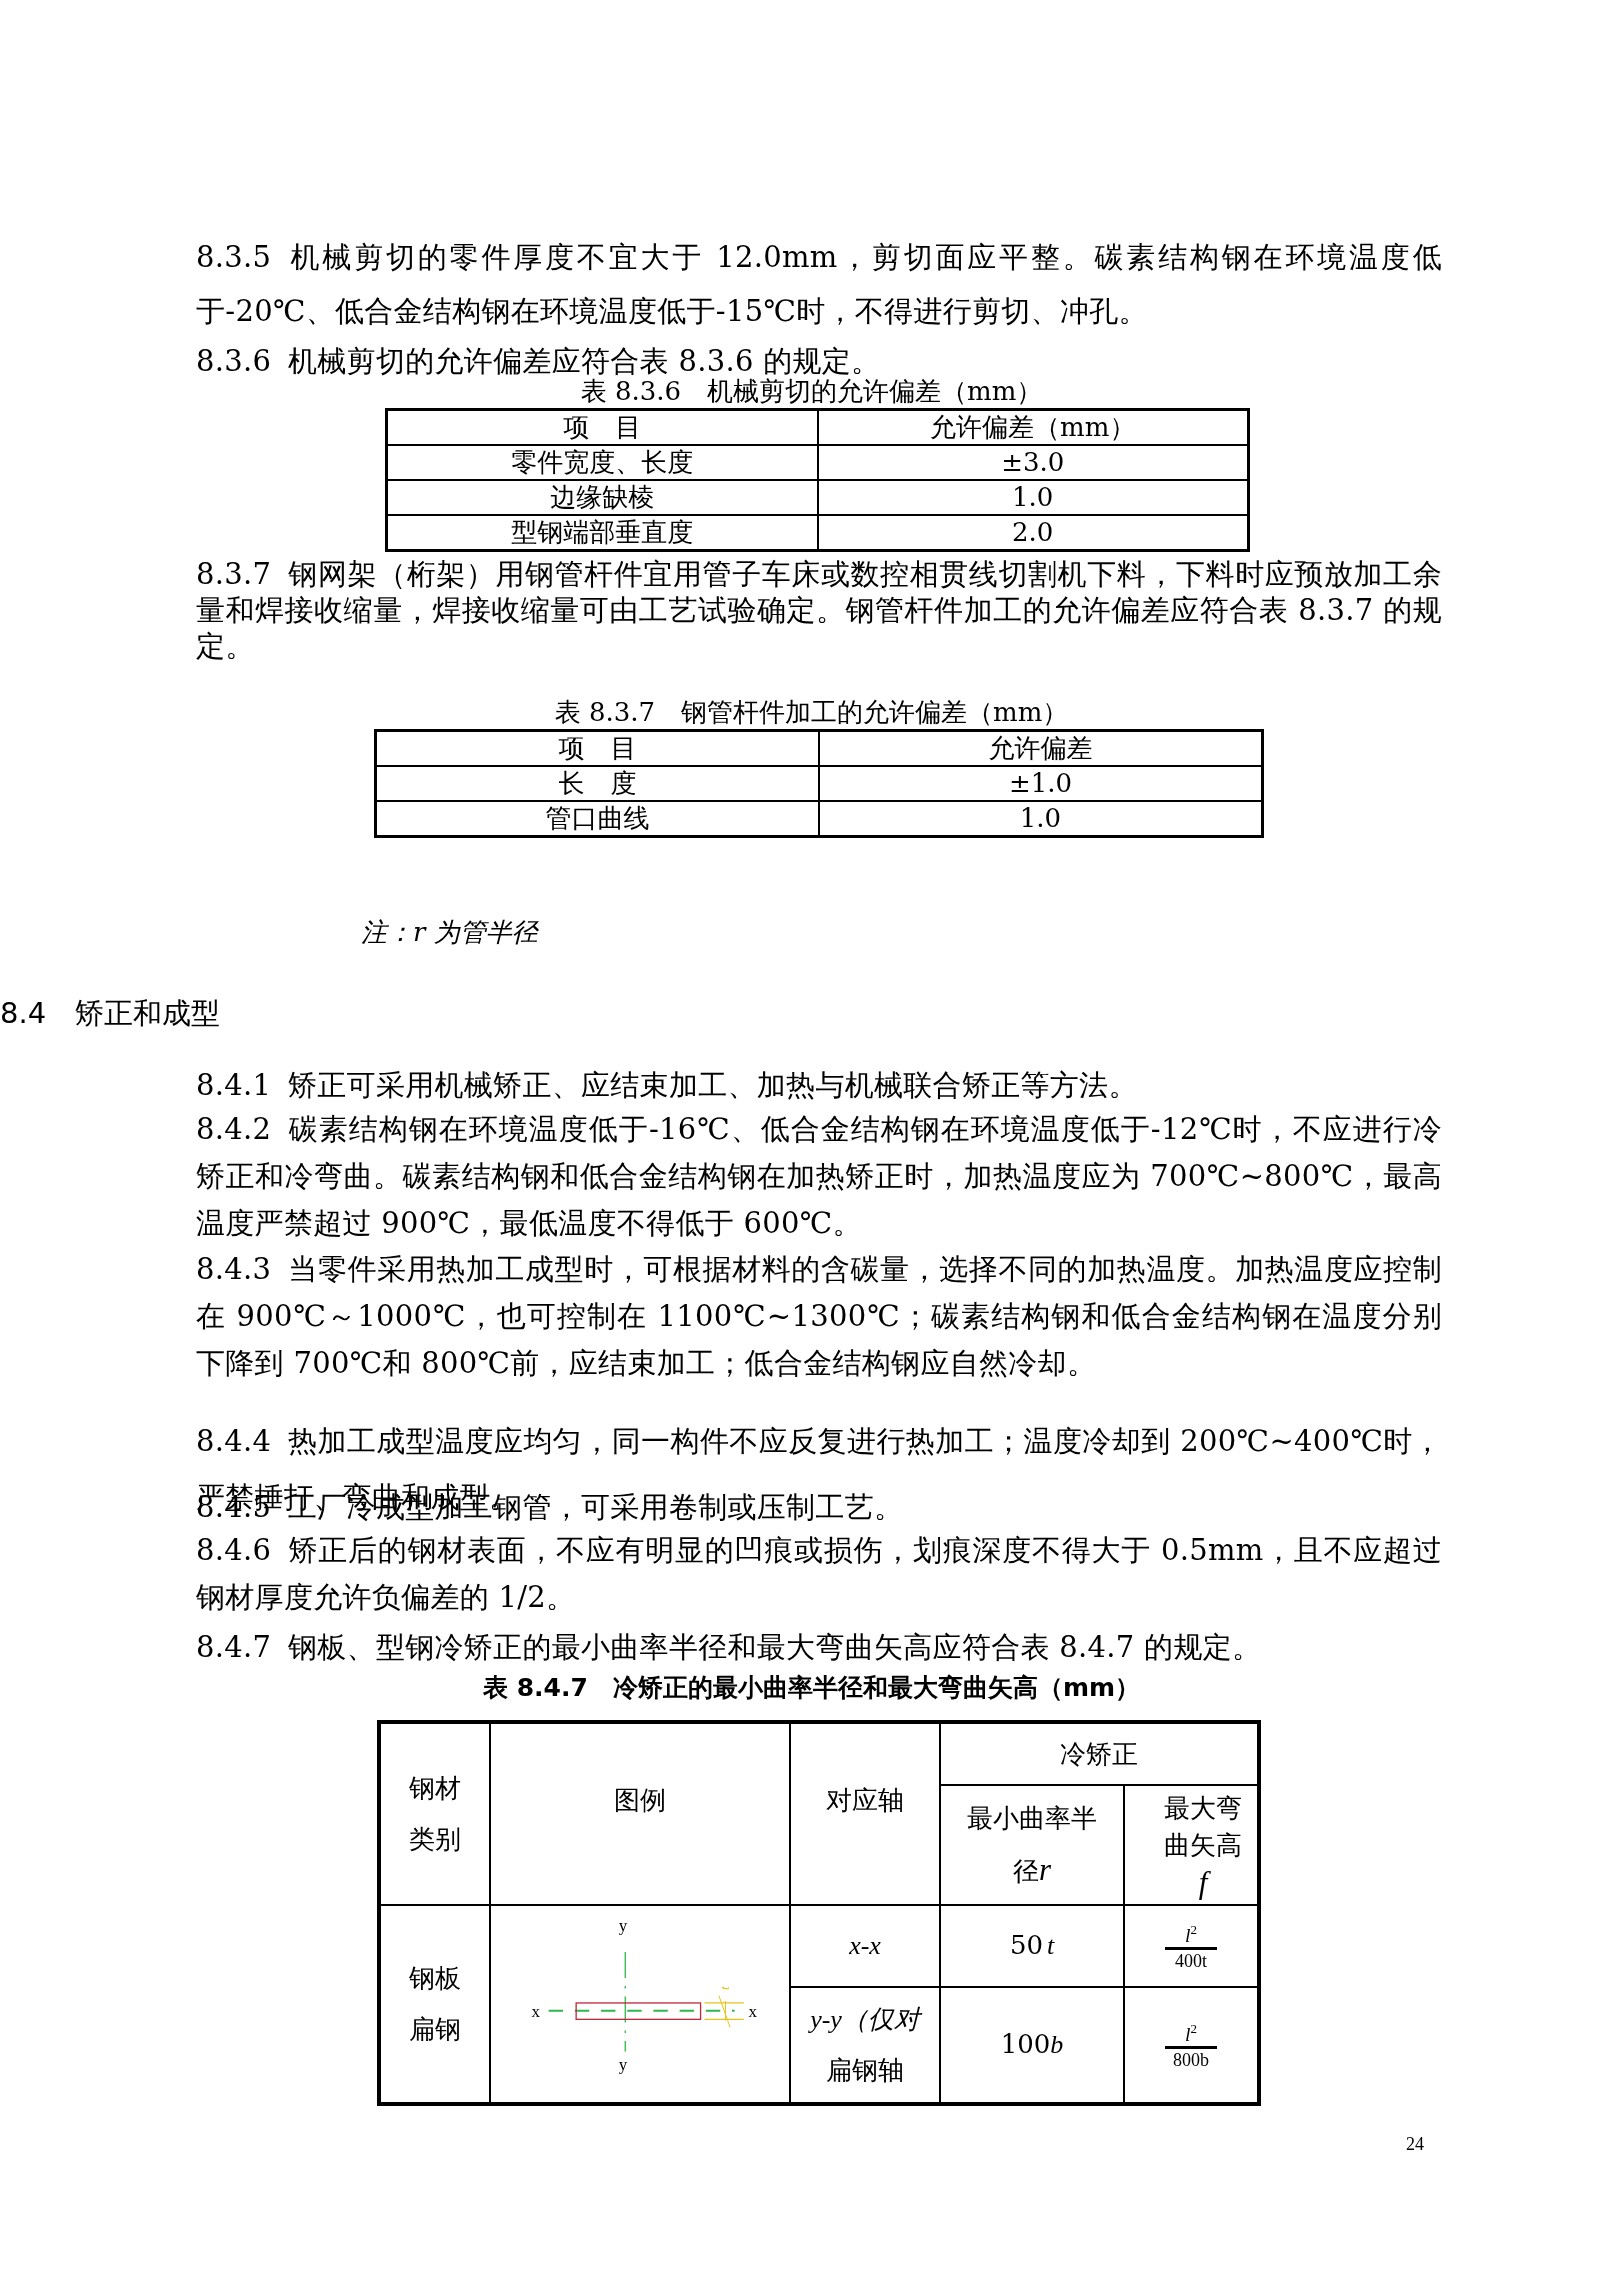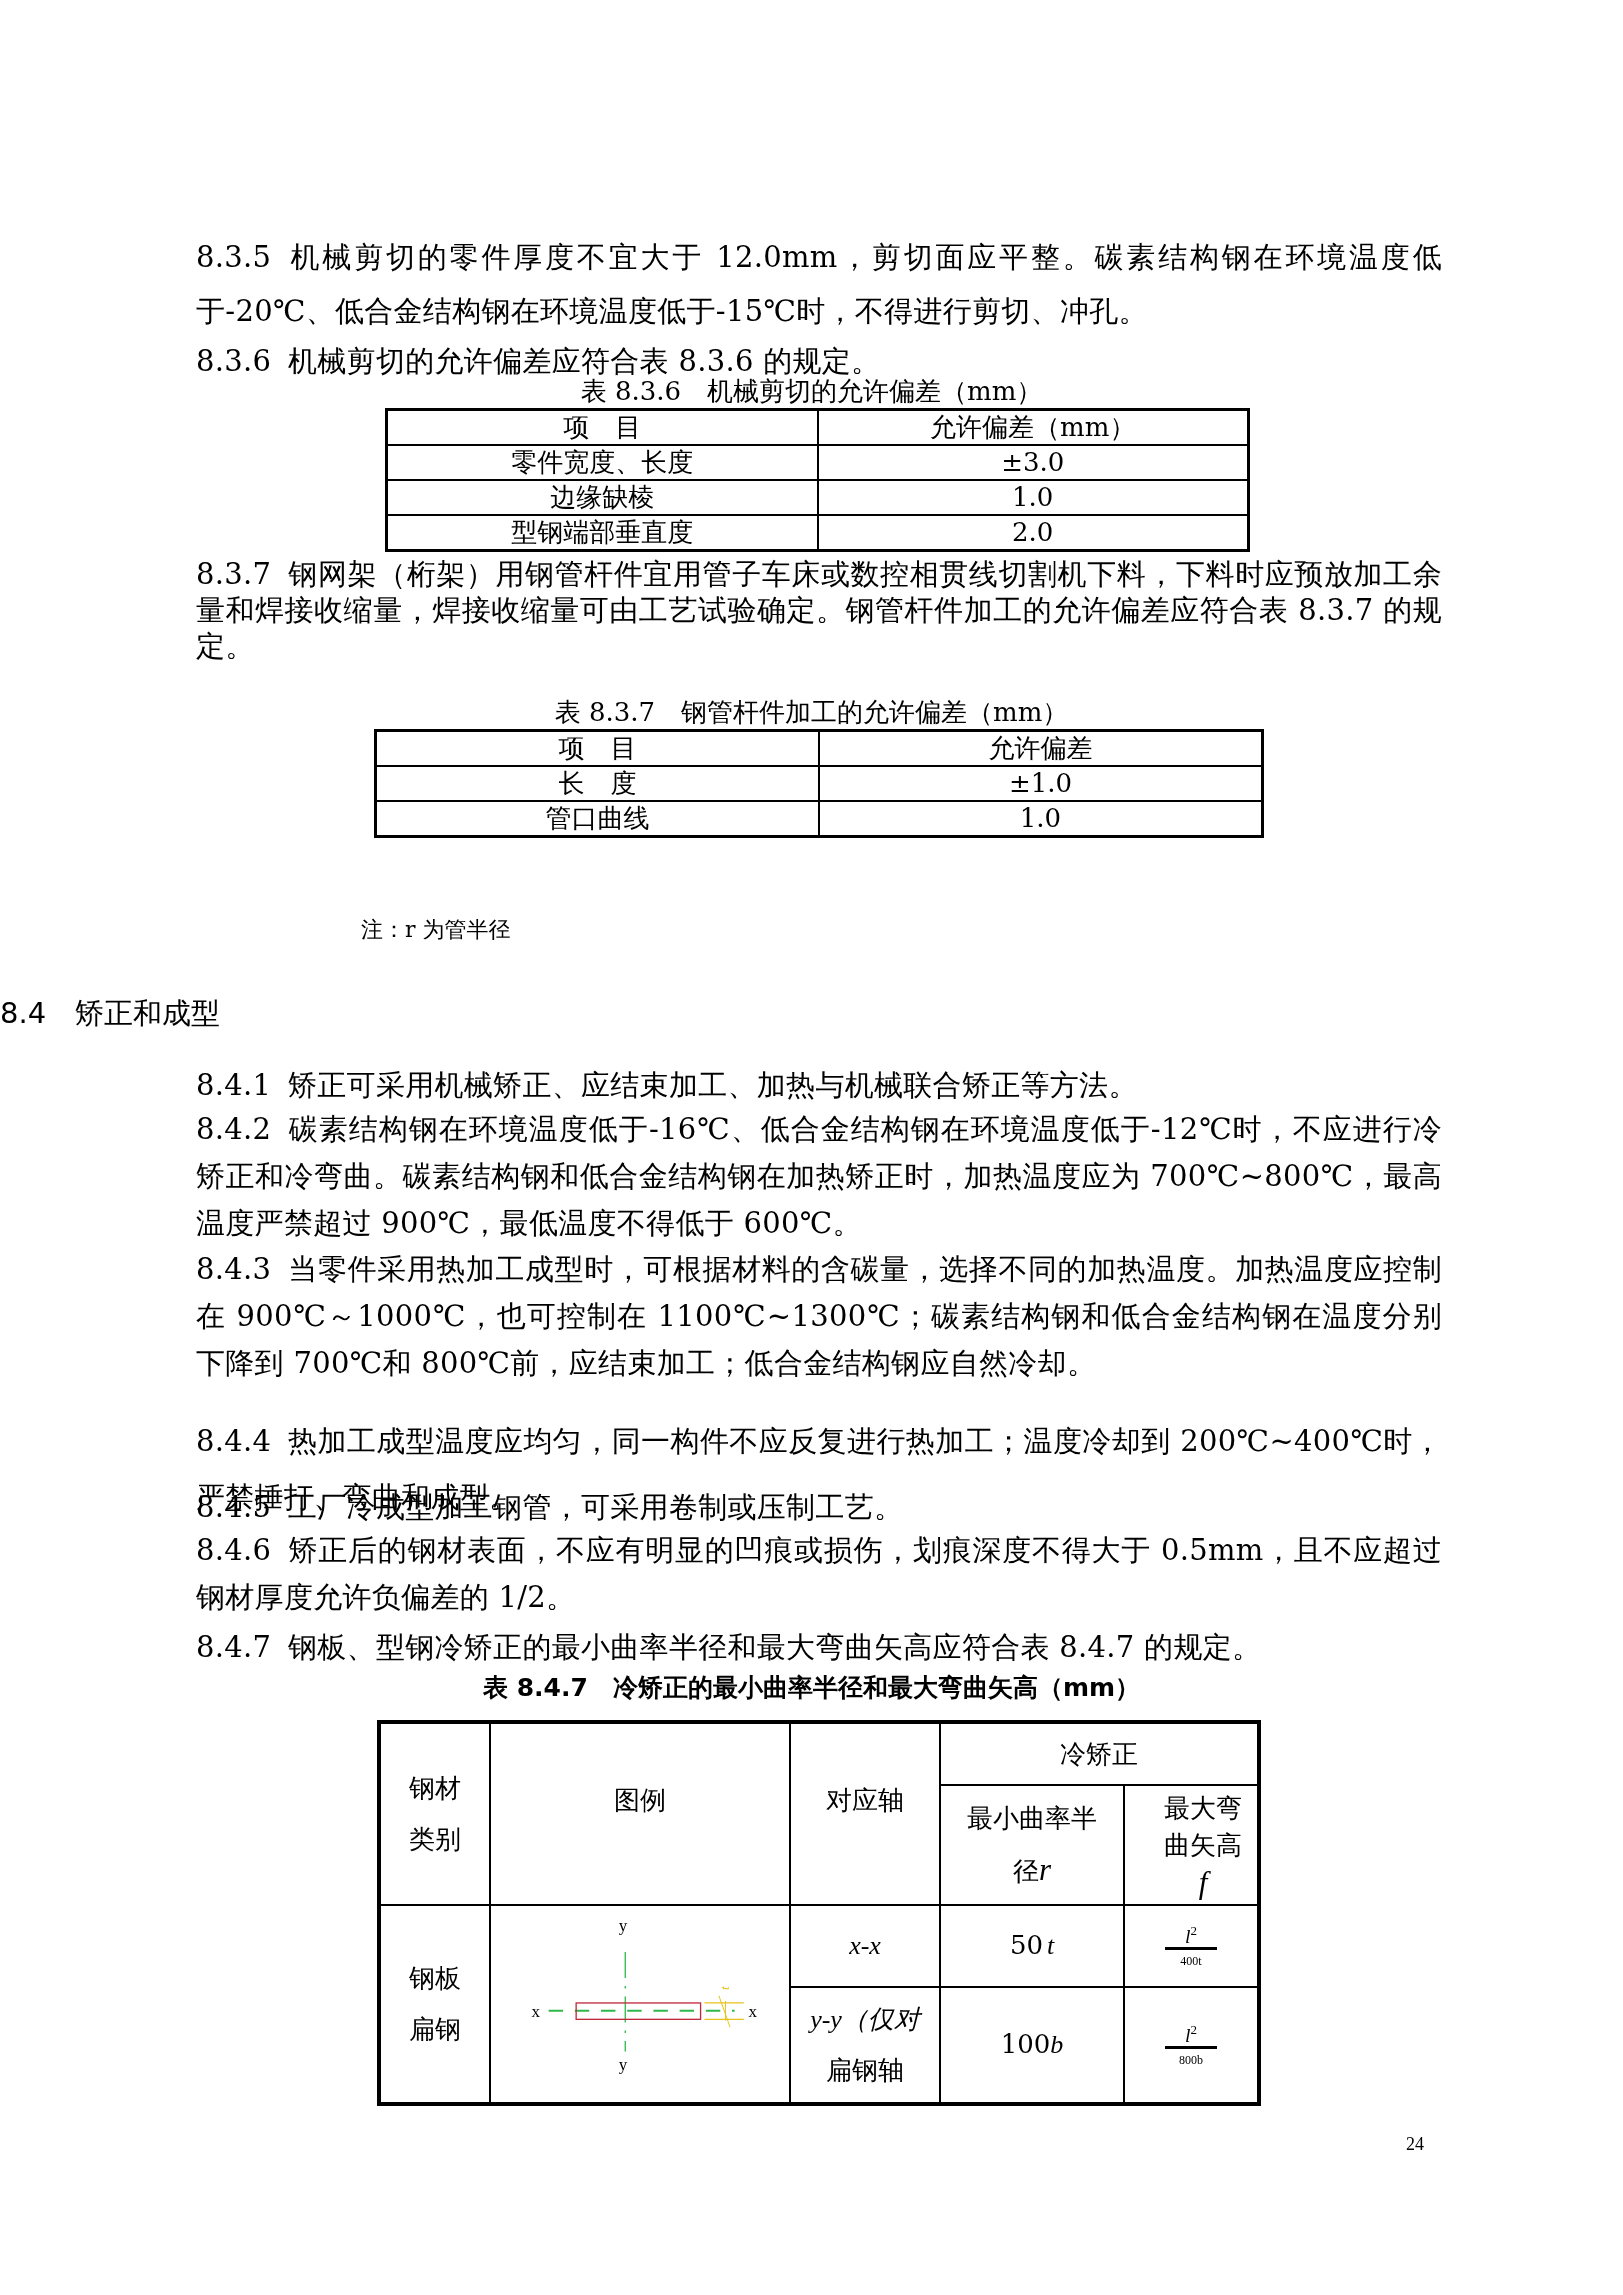--- a/index.html
+++ b/index.html
@@ -6,31 +6,31 @@
   body { width:1623px; height:2295px; position:relative; overflow:hidden;
          font-family:"DejaVu Serif","Liberation Serif",serif; color:#000; }
   .para { position:absolute; left:196px; width:1246px; font-size:29px; line-height:54px;
           text-align:justify; letter-spacing:0.3px; }
   .para .num { display:inline-block; width:92px; }
   .caption { position:absolute; left:0; width:1623px; text-align:center; font-size:26px; line-height:33px; }
   .caption.bold { font-family:"DejaVu Sans","Liberation Sans",sans-serif; font-weight:bold; font-size:25px; }
   table { position:absolute; border-collapse:collapse; font-size:26px; }
   table.simple { border:3.3px solid #000; }
   table.simple td { border:2px solid #000; text-align:center; height:33px; padding:0; line-height:33px; }
-  .note { position:absolute; left:361px; top:915px; font-size:22px; }
+  .note { position:absolute; left:361px; top:915px; font-size:26px;font-style:italic; }
   .heading { position:absolute; left:0; width:1293px; top:994px; text-align:left;
              font-family:"DejaVu Sans","Liberation Sans",sans-serif; font-size:29px; }
   table.big { left:377px; top:1720px; width:884px; border:4.6px solid #000; }
   table.big td { border:2.6px solid #000; text-align:center; vertical-align:middle; padding:0; }
   .ital { font-style:italic; font-family:"Liberation Serif","DejaVu Serif",serif; }
   .frac { display:inline-block; text-align:center; font-family:"Liberation Serif",serif; }
   .frac .n { font-style:italic; font-size:19.6px; display:block; line-height:22px; }
   .frac .n sup { font-size:13px; font-style:normal; }
   .frac .bar { display:block; height:2.6px; background:#000; width:52px; margin:0 auto; }
-  .frac .d { font-size:12px; display:block; line-height:22px; }
+  .frac .d { font-size:18px; display:block; line-height:22px; }
   .pagenum { position:absolute; left:1406px; top:2134px; font-size:18px; font-family:"Liberation Serif",serif; }
   .stack { line-height:51px; }
 </style>
 </head>
 <body>
 
 <div class="para" style="top:230px;">
   <span class="num">8.3.5</span><span>机械剪切的零件厚度不宜大于 12.0mm，剪切面应平整。碳素结构钢在环境温度低于-20℃、低合金结构钢在环境温度低于-15℃时，不得进行剪切、冲孔。</span>
 </div>
 

